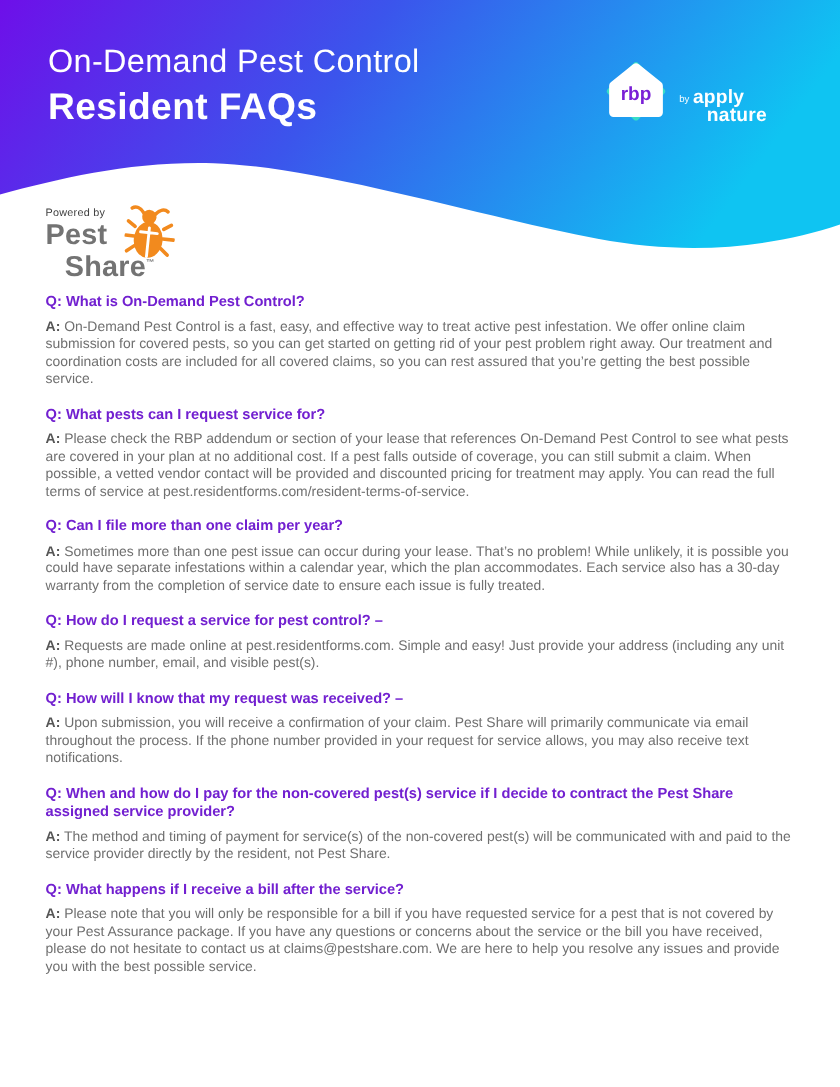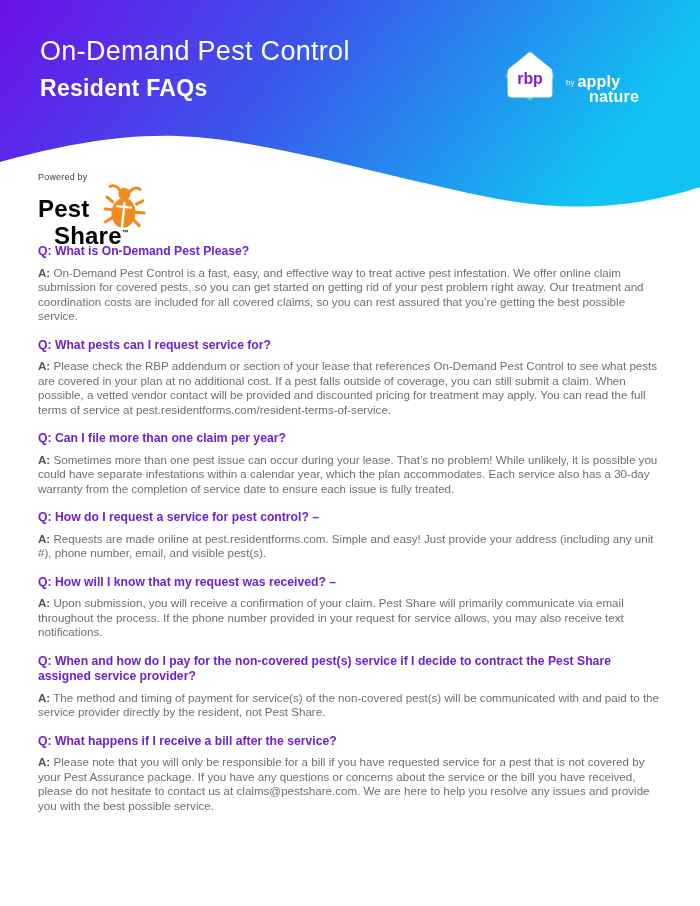--- a/index.html
+++ b/index.html
@@ -4,33 +4,33 @@
 <style>
   html,body{margin:0;padding:0;background:#ffffff;}
   .page{
     position:relative;width:700px;height:906px;overflow:hidden;background:#ffffff;
     font-family:"Liberation Sans",sans-serif;
   }
   
   .header-wave{position:absolute;top:0;left:0;display:block;}
   .header-text{position:absolute;top:33px;left:40px;color:#ffffff;}
   .title-line1{font-size:27px;font-weight:400;letter-spacing:.3px;line-height:37px;}
-  .title-line2{font-size:23px;font-weight:700;letter-spacing:.3px;line-height:37px;}
+  .title-line2{font-size:31px;font-weight:700;letter-spacing:.3px;line-height:37px;}
   .brand{position:absolute;top:47px;left:502px;display:flex;}
   .rbp-badge{width:56px;height:60px;display:block;}
   .rbp-text{font-weight:700;fill:#7a1fd6;font-size:17px;font-family:"Liberation Sans",sans-serif;}
   .sn{margin-left:8px;color:#fff;line-height:14px;}
   .sn .row1{display:flex;align-items:flex-start;margin-top:28px;}
   .sn .by{font-size:8px;font-weight:400;margin:1px 3px 0 0;opacity:.95;}
   .sn .nm{font-size:16px;font-weight:700;letter-spacing:.2px;}
   .sn .row2{padding-left:23px;}
   
   .powered{position:absolute;top:172px;left:38px;width:120px;}
   .powered-label{font-size:9px;color:#3d3d3d;letter-spacing:.2px;}
-  .ps-wordmark{position:relative;margin-top:15px;color:#000000;font-weight:700;line-height:24px;}
+  .ps-wordmark{position:relative;margin-top:2px;color:#737373;font-weight:700;line-height:24px;}
   .ps-line1{font-size:24px;letter-spacing:.2px;}
   .ps-line2{font-size:24px;letter-spacing:.2px;padding-left:16px;}
   .ps-tm{font-size:7px;vertical-align:super;font-weight:700;}
   .beetle{position:absolute;left:66px;top:-16px;width:42px;height:54px;transform:rotate(6deg);}
   
   .faqs{position:absolute;top:244px;left:38px;width:628px;}
   .faq{margin-top:14px;}
   .faq:first-child{margin-top:0;}
   .question{
     color:#7220d0;font-size:12.2px;font-weight:700;line-height:15.5px;margin:0;
@@ -97,21 +97,21 @@
         <path d="M20 22 V46 M13 26 H27" stroke="#ffffff" stroke-width="2.4" stroke-linecap="round" fill="none"></path>
       </svg>
       <div class="ps-line1">Pest</div>
       <div class="ps-line2"><span>Share</span><span class="ps-tm">™</span></div>
     </div>
   </div>
 
   <main class="faqs">
 
     <section class="faq">
-      <p class="question">Q: What is On-Demand Pest Please?</p>
+      <p class="question">Q: What is On-Demand Pest Control?</p>
       <p class="answer"><strong>A:</strong> <span>On-Demand Pest Control is a fast, easy, and effective way to treat active pest infestation. We offer online claim submission for covered pests, so you can get started on getting rid of your pest problem right away. Our treatment and coordination costs are included for all covered claims, so you can rest assured that you’re getting the best possible service.</span></p>
     </section>
 
     <section class="faq">
       <p class="question">Q: What pests can I request service for?</p>
       <p class="answer"><strong>A:</strong> <span>Please check the RBP addendum or section of your lease that references On-Demand Pest Control to see what pests are covered in your plan at no additional cost. If a pest falls outside of coverage, you can still submit a claim. When possible, a vetted vendor contact will be provided and discounted pricing for treatment may apply. You can read the full terms of service at pest.residentforms.com/resident-terms-of-service.</span></p>
     </section>
 
     <section class="faq">
       <p class="question">Q: Can I file more than one claim per year?</p>

